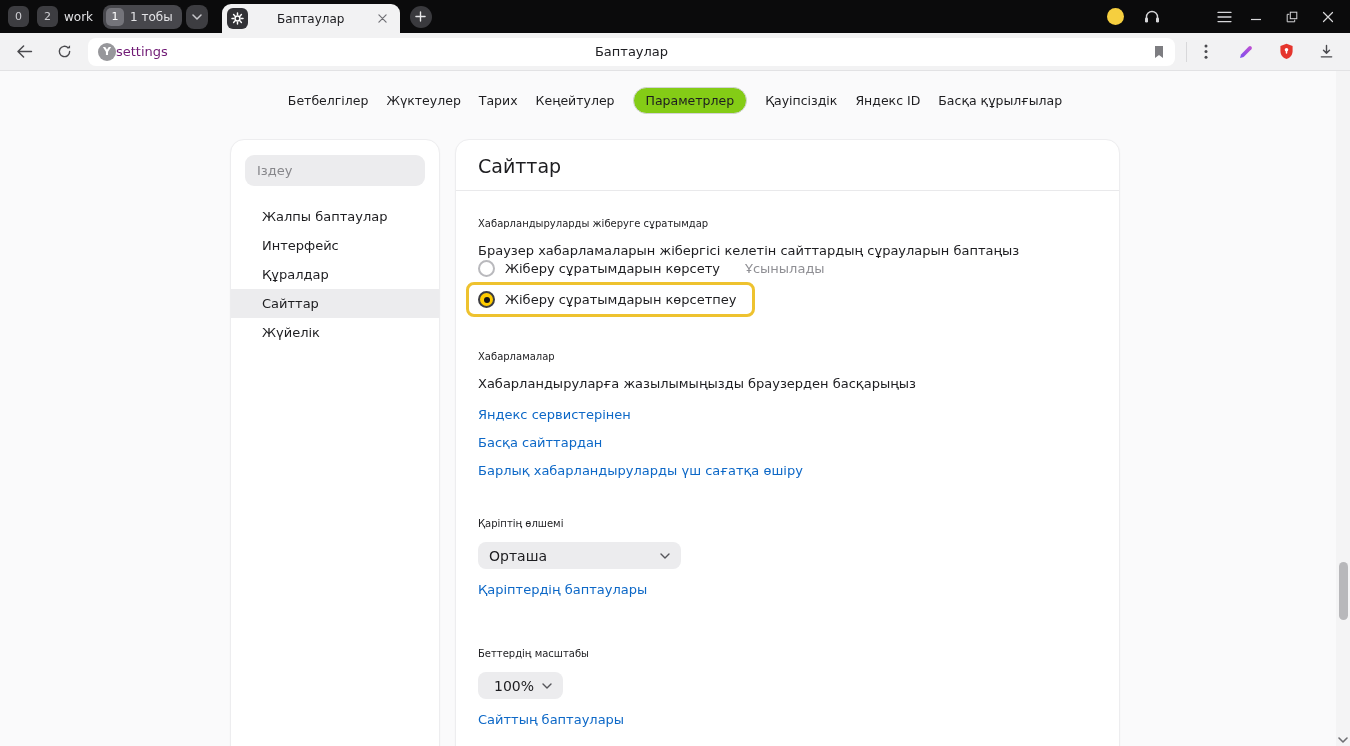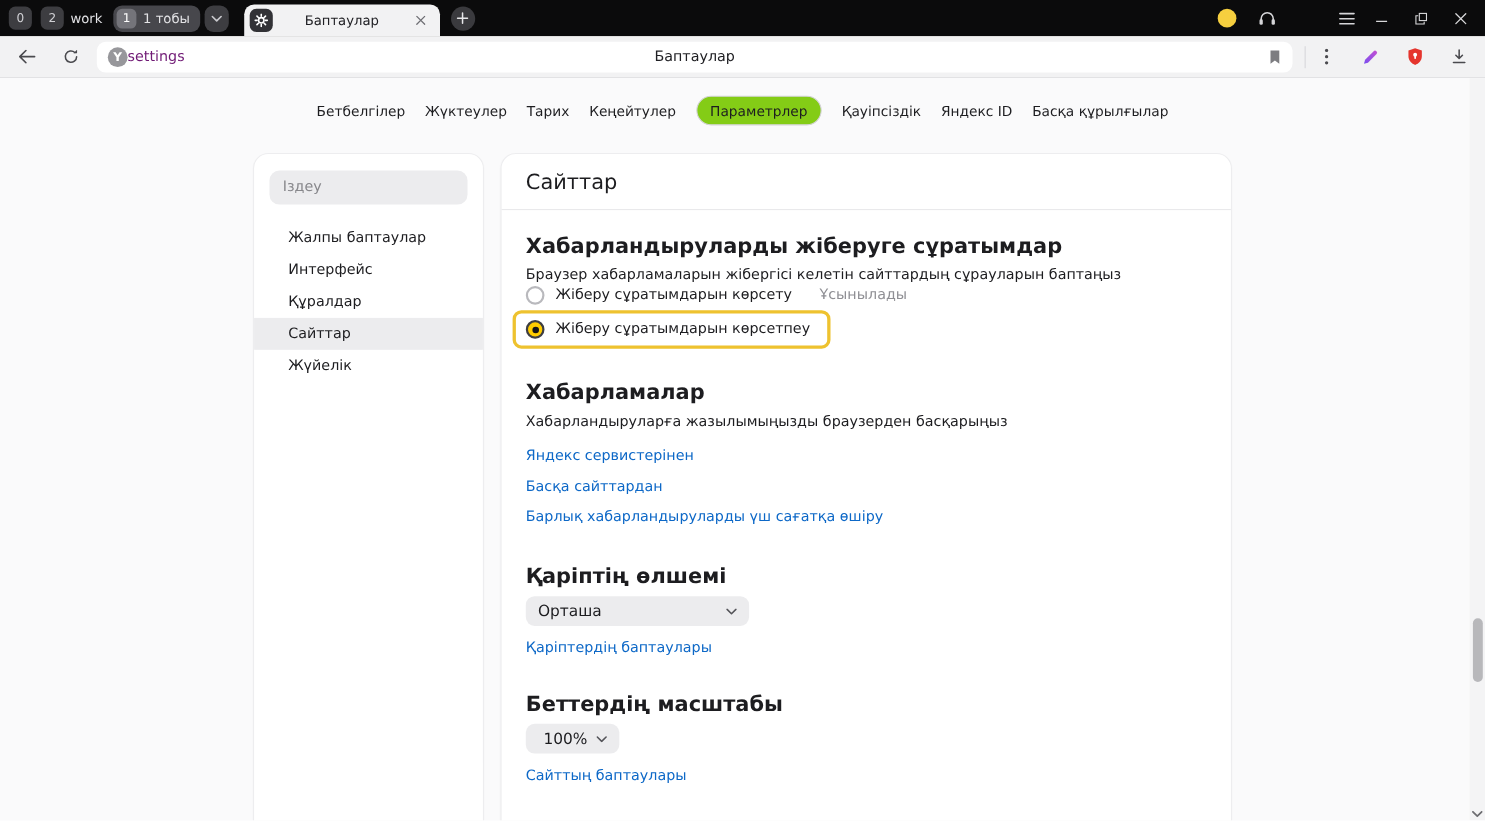--- a/index.html
+++ b/index.html
@@ -48,24 +48,24 @@
   .sidebar { position:absolute; left:230px; top:68px; width:210px; bottom:-6px; }
   .search { display:block; width:180px; height:31px; margin:15px auto 0; background:#ececee; border:none; border-radius:9px; padding:0 12px; font-size:13px; color:#1d1d20; font-family:inherit; outline:none; }
   .search::placeholder { color:#87878b; }
   .side-list { margin-top:16px; }
   .side-item { height:29px; display:flex; align-items:center; padding-left:31px; font-size:13px; cursor:pointer; white-space:nowrap; }
   .side-item.active { background:#ececee; }
 
   .main { position:absolute; left:455px; top:68px; width:665px; bottom:-6px; }
   .page-title { font-size:19px; font-weight:400; color:#1d1d20; padding:15px 22px 13px; border-bottom:1px solid #e9e9eb; }
   .body { padding:25px 22px 0; }
-  .sec { font-size:19px; font-weight:bold; line-height:16px; }
+  .sec { font-size:10px; font-weight:normal; line-height:16px; }
   .sec.mt1 { margin-top:32px; }
   .sec.mt2 { margin-top:32px; }
-  .sec.mt3 { margin-top:30px; }
+  .sec.mt3 { margin-top:44px; }
   .desc { font-size:13px; margin-top:11px; line-height:16px; }
   .radio-row { display:flex; align-items:center; margin-top:1px; cursor:pointer; width:fit-content; }
   .radio { width:17px; height:17px; border:2px solid #b9b9bd; border-radius:50%; background:#fff; flex:0 0 auto; position:relative; }
   .radio.checked { border:2px solid #3e3e42; background:var(--radio_yellow,#ffcc00); }
   .radio.checked::after { content:""; position:absolute; inset:3.5px; background:#141416; border-radius:50%; }
   .radio-label { margin-left:10px; font-size:13px; white-space:nowrap; }
   .radio-hint { margin-left:25px; font-size:13px; color:#8f8f94; }
   .highlight-box { margin:5px 0 0 -12px; width:fit-content; border:3px solid var(--highlight_yellow,#eec22f); border-radius:8px; padding:4px 16px 6px 9px; }
   .highlight-box .radio-row { margin-top:2px; }
   .links { margin-top:8px; }

